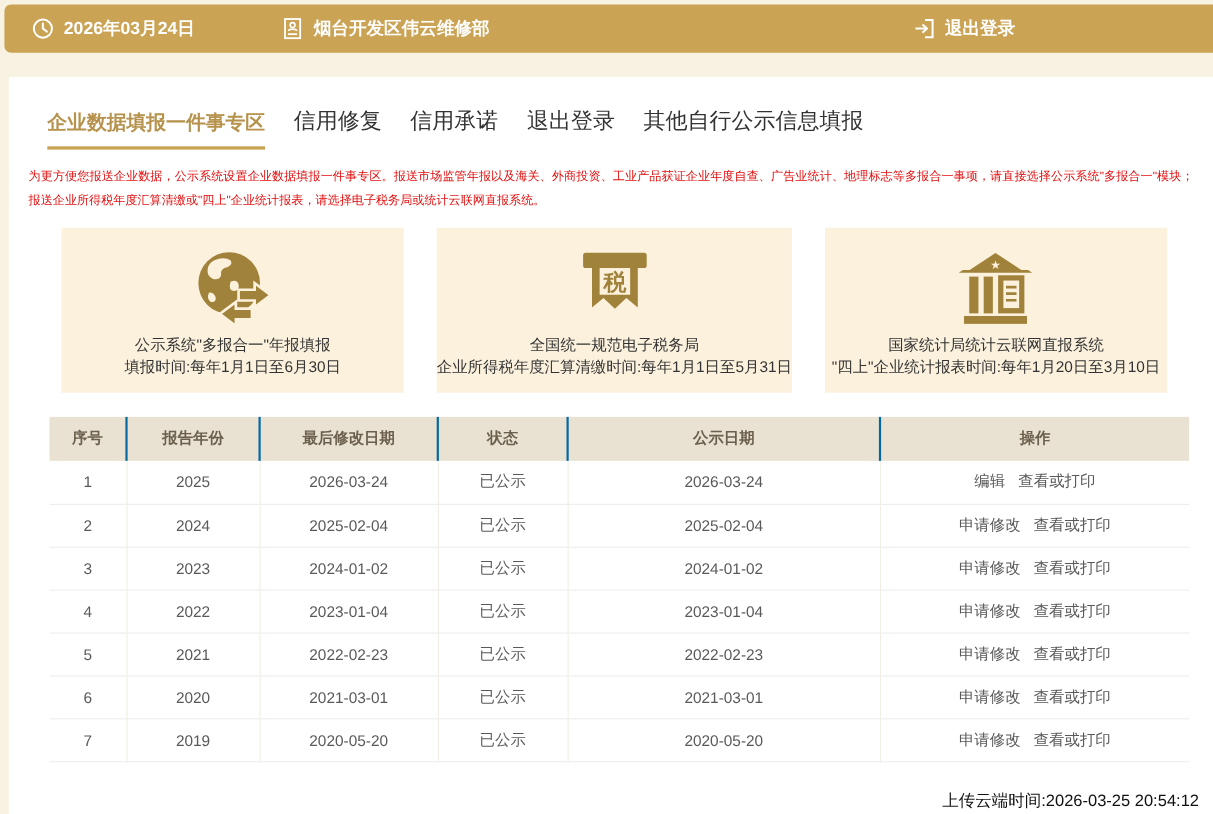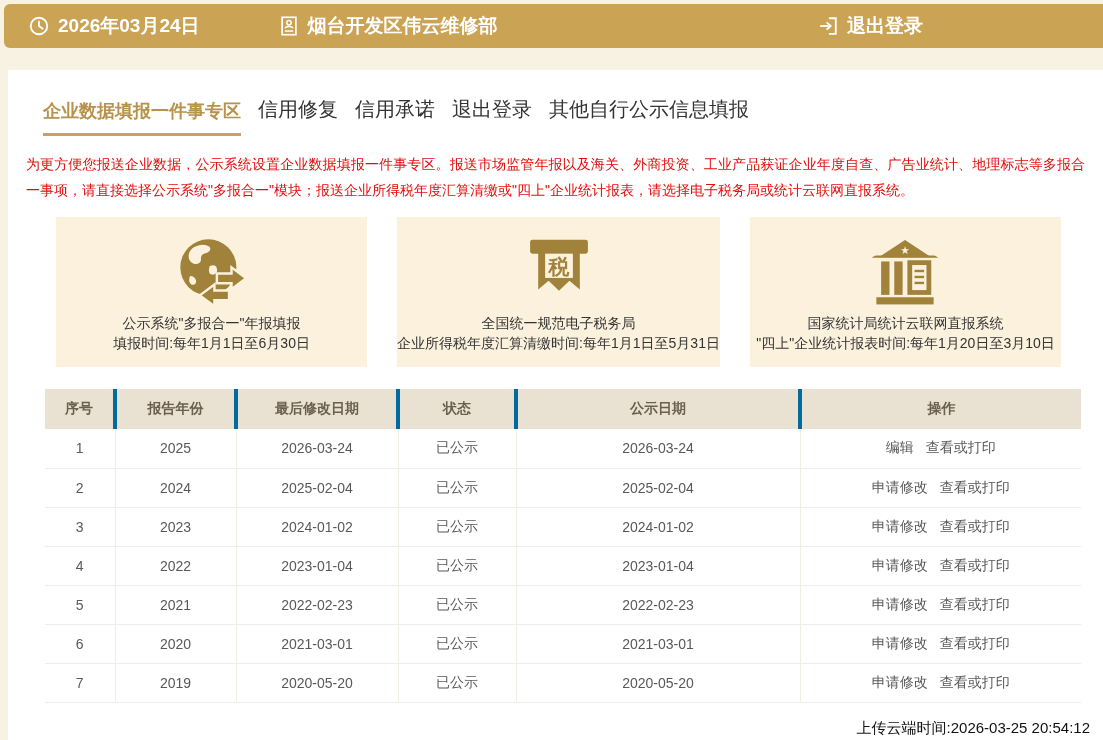--- a/index.html
+++ b/index.html
@@ -9,60 +9,60 @@
     font-family:"Liberation Sans","DejaVu Sans",sans-serif;
     position:relative;
     color:#595959;
   }
   
   .topbar {
     position:absolute; top:4px; left:4px; right:0; height:44px;
     background:#cba355; border-radius:6px 0 0 6px;
     display:flex; align-items:center; color:#fff;
   }
-  .tb-item { display:flex; align-items:center; gap:8px; font-size:19px; font-weight:bold; }
+  .tb-item { display:flex; align-items:center; gap:8px; font-size:16px; font-weight:bold; }
   .tb-date { margin-left:24px; }
   .tb-company { margin-left:78px; }
   .tb-logout { margin-left:auto; margin-right:180px; cursor:pointer; }
   .tb-item svg { display:block; }
   
   .content {
     position:absolute; top:70px; left:8px; right:0; bottom:0;
     background:#ffffff;
   }
   
-  .tabs { display:flex; align-items:flex-end; gap:17px; padding:26px 0 0 35px; }
+  .tabs { display:flex; align-items:flex-end; gap:26px; padding:26px 0 0 35px; }
   .tab { font-size:20px; color:#333; padding-bottom:13px; cursor:pointer; white-space:nowrap; }
   .tab.active {
     font-size:18px; font-weight:bold; color:#b6924c;
     border-bottom:3px solid #c9a254; padding-bottom:10px;
   }
   
   .notice {
     margin:15px 18px 0 18px;
-    color:#e30d0d; font-size:14px; line-height:26px;
+    color:#e30d0d; font-size:11px; line-height:21px;
     text-align:justify;
   }
   
   .cards { display:flex; gap:30px; margin:14px 42px 0 48px; }
   .card {
     flex:1; height:150px; background:#fbf1dd;
     display:flex; flex-direction:column; align-items:center;
     cursor:pointer;
   }
   .card .icon-box { height:96px; display:flex; align-items:center; justify-content:center; padding-top:12px; }
   .card .c-line { font-size:14px; color:#333; line-height:20px; white-space:nowrap; }
   
   .section-title { margin:42px 0 0 45px; display:flex; align-items:center; font-size:16px; color:#333; }
   .section-title .marker { width:8px; height:18px; background:#7c4a0e; margin-right:10px; }
   
   table { border-collapse:collapse; margin:22px 0 0 37px; width:1036px; table-layout:fixed; }
   thead th {
     background:#e9e2d3; color:#6b604d; font-size:14px; font-weight:bold;
-    height:40px; text-align:center; border-right:4px solid #0369a1;
+    height:40px; text-align:center; border-right:2px solid #0369a1;
   }
   thead th:last-child { border-right:none; }
   tbody td {
     height:39px; text-align:center; font-size:14px; color:#595959;
     border-bottom:1px solid #ededed; border-right:1px solid #f2eee4;
     background:#fff;
   }
   tbody td:last-child { border-right:none; }
   .action-link { cursor:pointer; margin:10px 6px; white-space:nowrap; }
   

